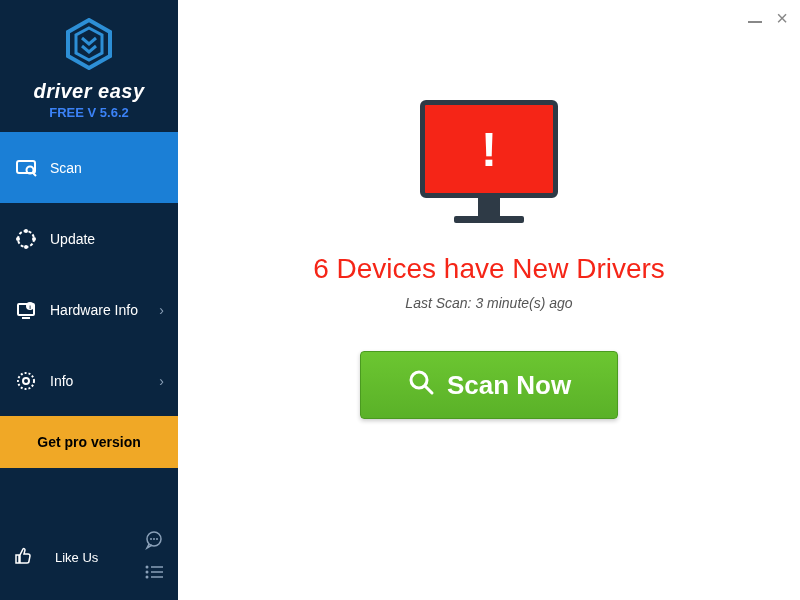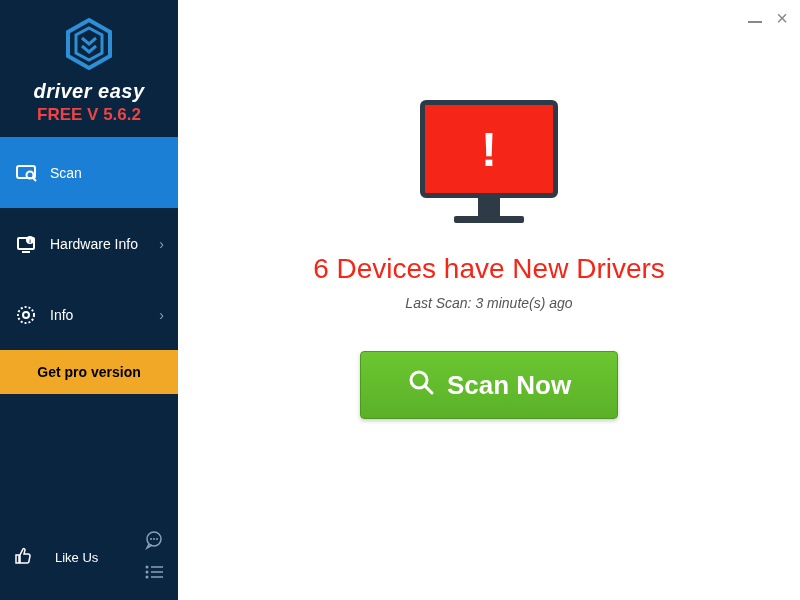--- a/index.html
+++ b/index.html
@@ -27,22 +27,22 @@
     
     .brand {
       font-size: 20px;
       font-style: italic;
       font-weight: 700;
       color: #fff;
       letter-spacing: 0.5px;
     }
     
     .version {
-      font-size: 17px;
-      color: #ef4444;
+      font-size: 13px;
+      color: #3b82f6;
       font-weight: bold;
       margin-top: 2px;
     }
     
     .nav { flex: 1; }
     
     .nav-item {
       display: flex;
       align-items: center;
       padding: 0 14px;
@@ -65,21 +65,21 @@
       justify-content: center;
     }
     
     .nav-item .chevron {
       margin-left: auto;
       font-size: 14px;
       color: #8aa0b8;
     }
     
     .pro-btn {
-      height: 44px;
+      height: 52px;
       background: #f0a826;
       color: #000;
       display: flex;
       align-items: center;
       justify-content: center;
       font-size: 14px;
       font-weight: 600;
       cursor: pointer;
     }
     
@@ -228,20 +228,32 @@
         <span class="icon">
           <svg width="22" height="22" viewBox="0 0 22 22">
             <rect x="2" y="4" width="18" height="12" rx="2" fill="none" stroke="#fff" stroke-width="2"></rect>
             <circle cx="15" cy="13" r="3.5" fill="none" stroke="#fff" stroke-width="2"></circle>
             <line x1="17.5" y1="15.5" x2="21" y2="19" stroke="#fff" stroke-width="2"></line>
           </svg>
         </span>
         <span>Scan</span>
       </div>
 
+      <div class="nav-item">
+        <span class="icon">
+          <svg width="22" height="22" viewBox="0 0 22 22">
+            <circle cx="11" cy="11" r="8" fill="none" stroke="#fff" stroke-width="2" stroke-dasharray="3 2"></circle>
+            <circle cx="11" cy="3" r="2" fill="#fff"></circle>
+            <circle cx="11" cy="19" r="2" fill="#fff"></circle>
+            <circle cx="3" cy="11" r="2" fill="#fff"></circle>
+            <circle cx="19" cy="11" r="2" fill="#fff"></circle>
+          </svg>
+        </span>
+        <span>Update</span>
+      </div>
 
       <div class="nav-item">
         <span class="icon">
           <svg width="22" height="22" viewBox="0 0 22 22">
             <rect x="3" y="5" width="16" height="11" rx="1" fill="none" stroke="#fff" stroke-width="2"></rect>
             <line x1="7" y1="19" x2="15" y2="19" stroke="#fff" stroke-width="2"></line>
             <circle cx="15" cy="7" r="4" fill="#fff"></circle>
             <text x="15" y="10" font-size="6" fill="#0a2540" text-anchor="middle" font-weight="bold">i</text>
           </svg>
         </span>

